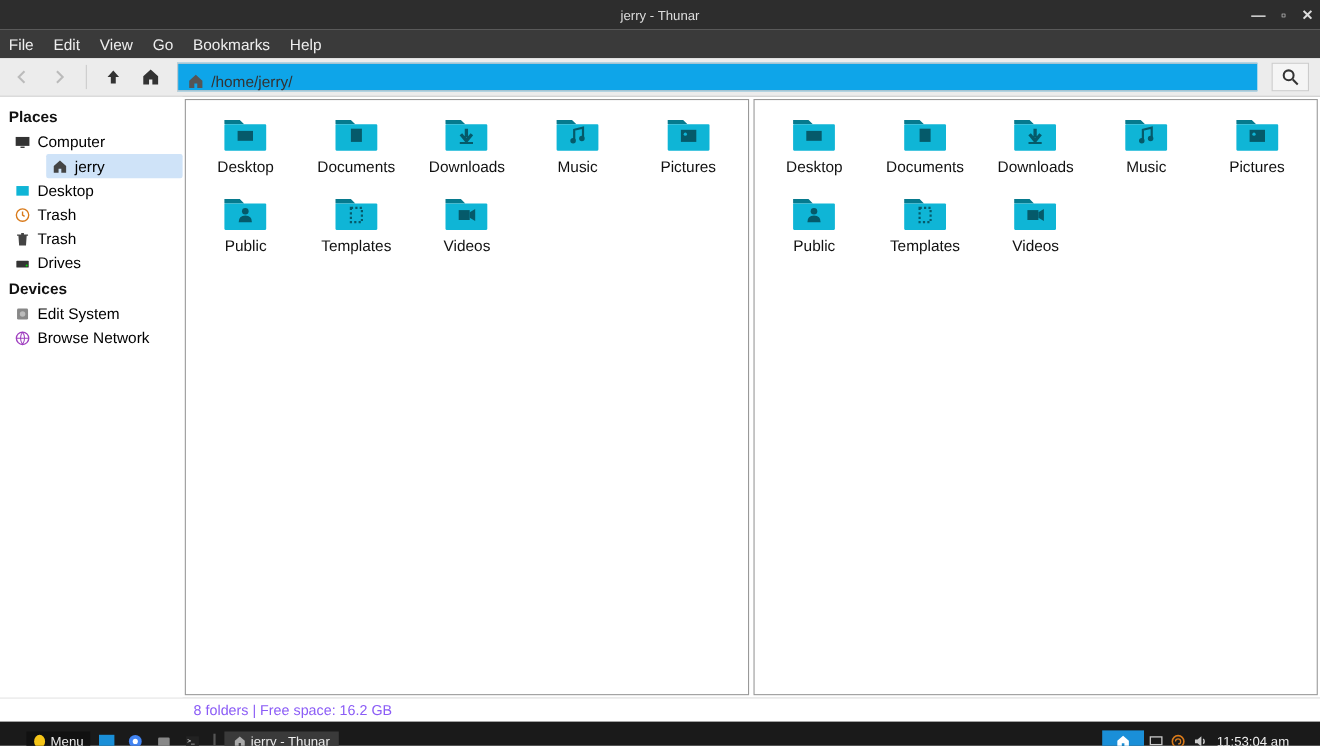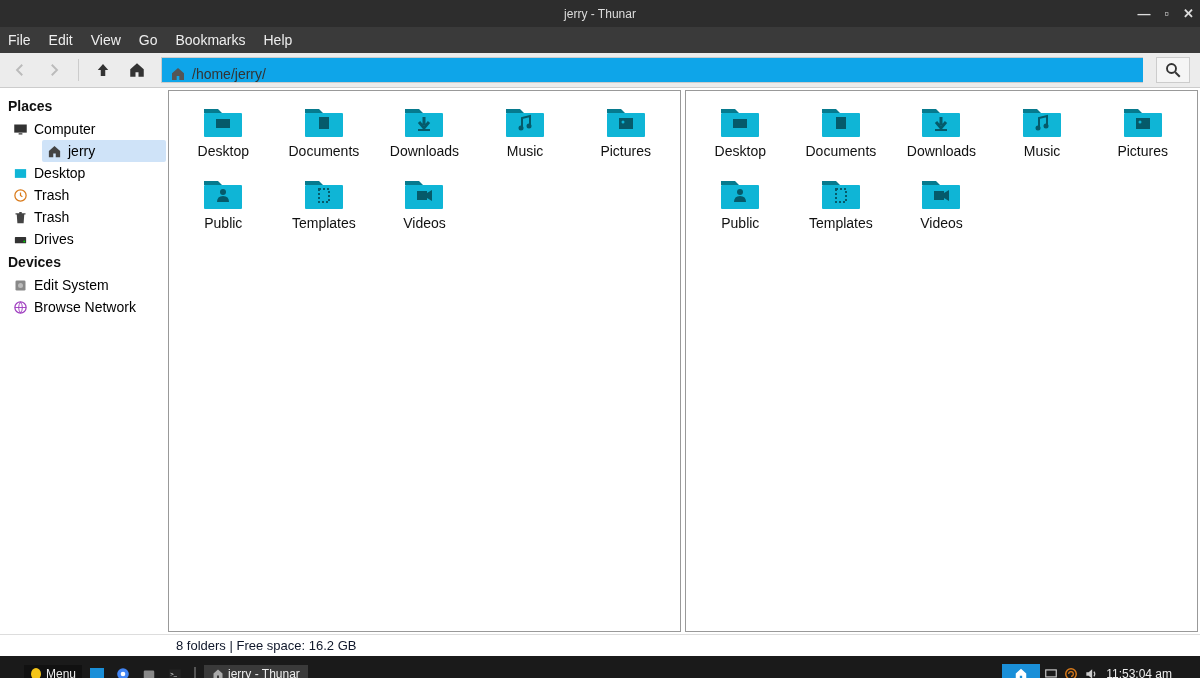--- a/index.html
+++ b/index.html
@@ -27,21 +27,21 @@
 .sidebar .item .ic { width: 16px; height: 16px; display: flex; align-items: center; justify-content: center; }
 
 .content { flex: 1; display: flex; }
 .pane { flex: 1; border: 1px solid #999; margin: 2px; padding: 8px 6px; overflow: auto; background:#fff;}
 .pane .grid { display: grid; grid-template-columns: repeat(5, 1fr); gap: 8px 4px; max-width: 520px;}
 .pane .grid.right { grid-template-columns: repeat(5, 1fr); }
 .folder { display: flex; flex-direction: column; align-items: center; gap: 4px; cursor: pointer; padding: 4px 0; }
 .folder .fname { font-size: 14px; color: #111; text-align:center;}
 .foldericon { width: 46px; height: 36px; position: relative; }
 
-.statusbar { height: 22px; background: #fff; border-top: 1px solid #ddd; font-size: 13px; color: #0f172a; display: flex; align-items: center; padding-left: 176px; text-align: center; }
+.statusbar { height: 22px; background: #fff; border-top: 1px solid #ddd; font-size: 13px; color: #8b5cf6; display: flex; align-items: center; padding-left: 176px; text-align: center; }
 
 .taskbar { height: 35px; background: #1a1a1a; display: flex; align-items: center; color: #eee; font-size: 12px; padding: 0 24px; gap: 4px; }
 .taskbar .tbitem { height: 18px; display: flex; align-items: center; padding: 0 4px; gap: 4px; cursor:pointer;}
 .taskbar .menu-btn { background:#111; padding:0 6px;}
 .taskbar .active-task { background: #3a3a3a; padding: 0 8px; }
 .taskbar .spacer { flex: 1; }
 .taskbar .show-desktop { width: 38px; background: #1a8fd8; height: 20px; display:flex; align-items:center; justify-content:center;}
 .taskbar .tray { display: flex; align-items: center; gap: 6px; }
 .taskbar .clock { font-size: 12px; color:#eee; padding:0 4px;}
 

